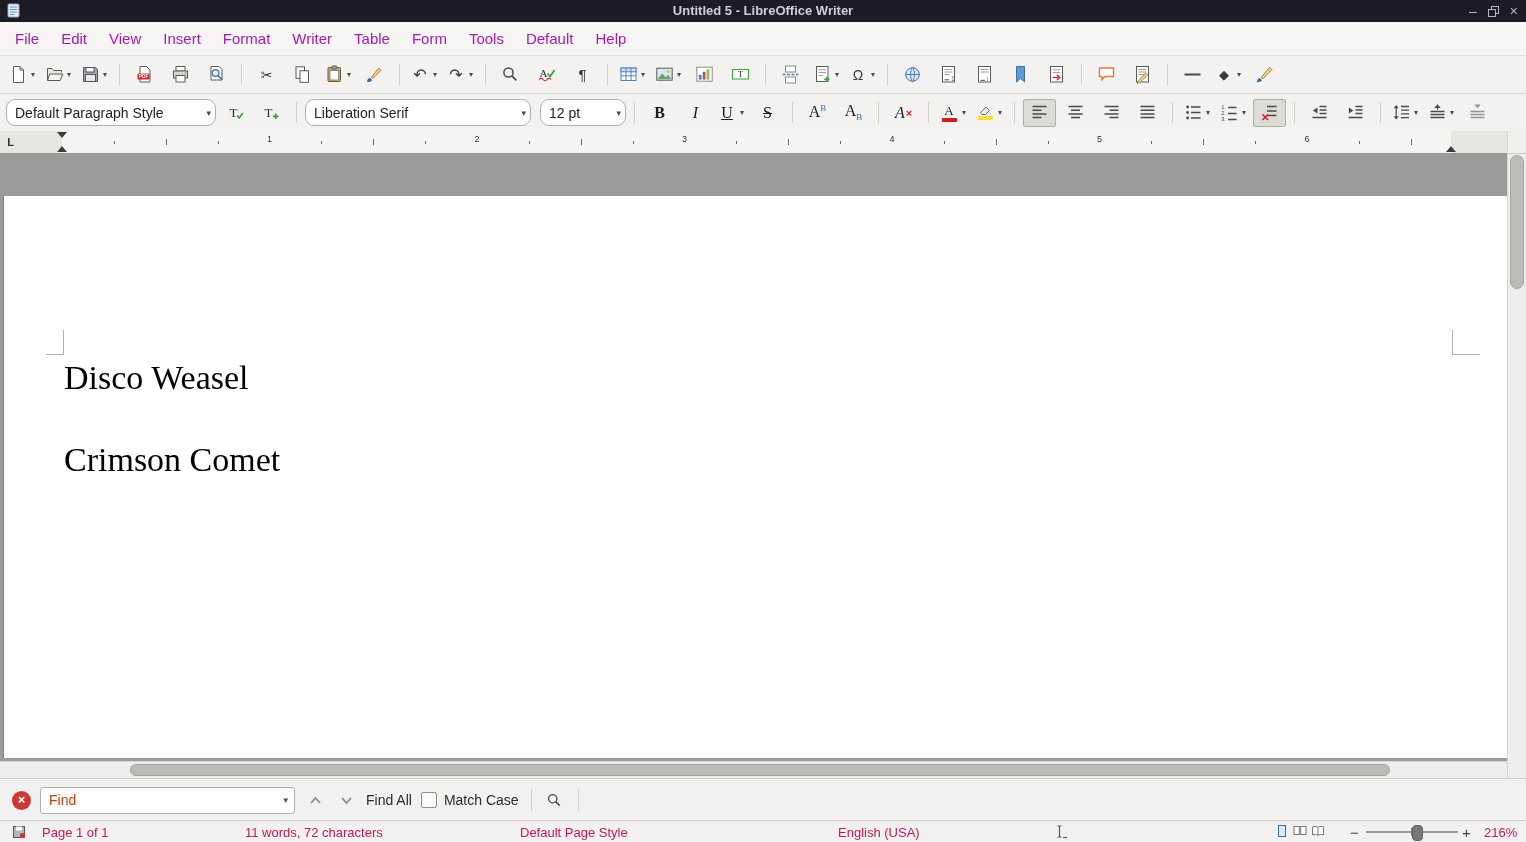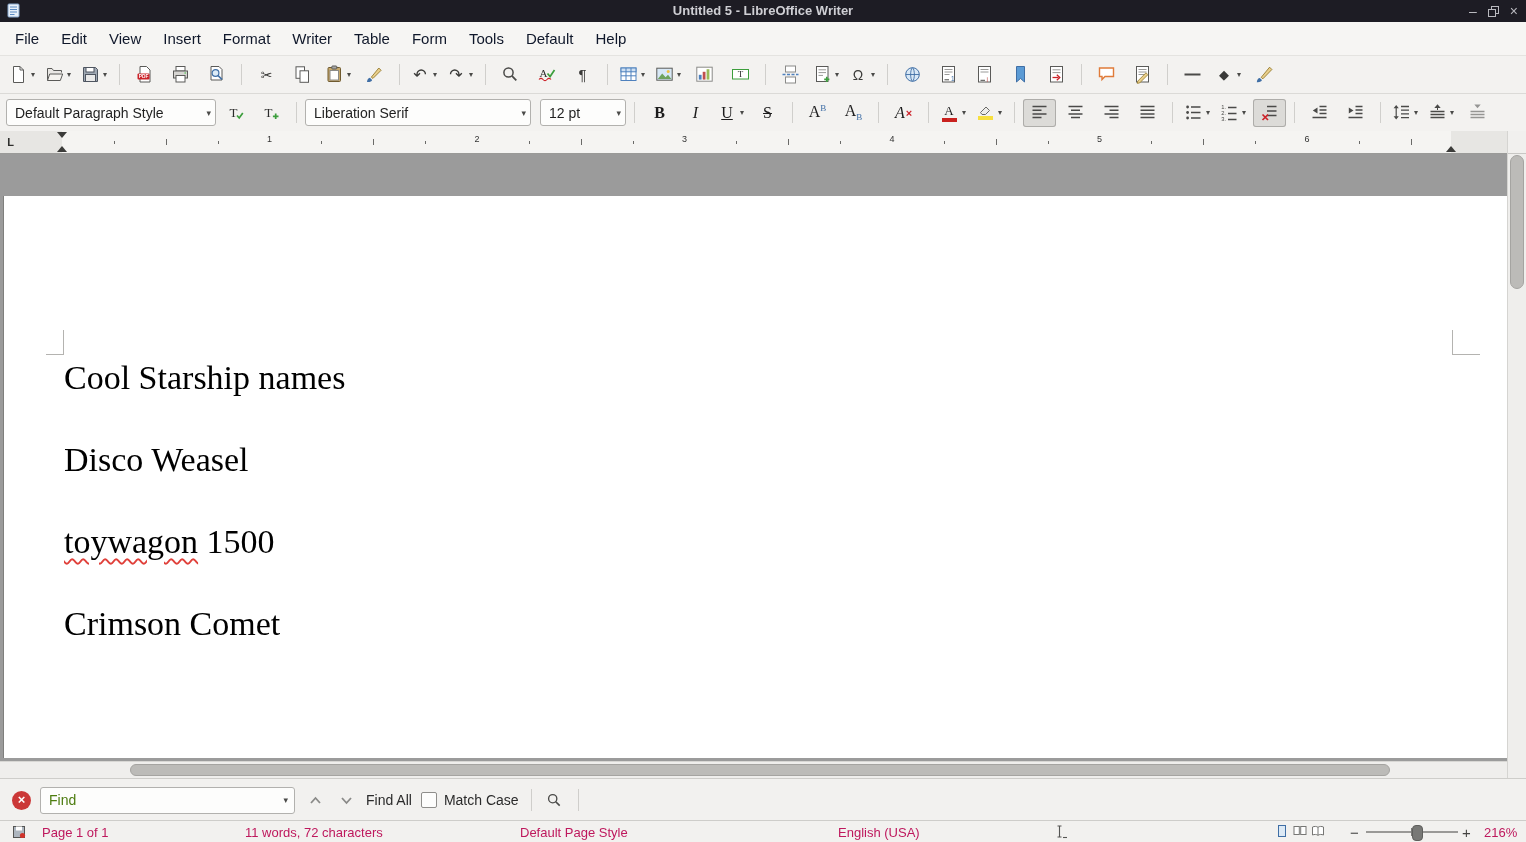--- a/index.html
+++ b/index.html
@@ -10,21 +10,21 @@
   .titlebar{position:absolute;top:0;left:0;right:0;height:22px;background:#1d1c24;}
   .app-icon{position:absolute;left:6px;top:3px;}
   .title{position:absolute;left:0;right:0;top:0;height:22px;line-height:22px;text-align:center;
          font-size:13px;font-weight:bold;color:#cfcfd4;}
   .win-controls{position:absolute;right:8px;top:0;height:22px;display:flex;align-items:center;gap:11px;z-index:2;}
   .wbtn{color:#b9b9bf;font-size:14px;line-height:1;cursor:default;display:flex;align-items:center;}
 
   
   .menubar{position:absolute;top:22px;left:0;right:0;height:33px;background:#f6f5f3;
            border-bottom:1px solid #e4e3e0;display:flex;align-items:center;padding-left:4px;}
-  .menu-item{padding:0 11px;font-size:15px;color:#0f172a;height:100%;display:flex;align-items:center;}
+  .menu-item{padding:0 11px;font-size:15px;color:#a21caf;height:100%;display:flex;align-items:center;}
 
   
   .toolbar{position:absolute;left:0;right:0;background:#f3f2f0;display:flex;align-items:center;
            padding:0 6px;gap:3px;border-bottom:1px solid #dbdad7;}
   #std-toolbar{top:56px;height:37px;}
   #fmt-toolbar{top:94px;height:37px;}
   .tbtn{height:28px;min-width:29px;display:flex;align-items:center;justify-content:center;
         padding:0 2px;border-radius:3px;gap:1px;flex:none;}
   .tbtn.active{background:#dcdbd8;box-shadow:inset 0 0 0 1px #aeadaa;}
   .tbtn.dim{opacity:.55;}
@@ -33,21 +33,21 @@
   .caret{font-size:8px;color:#4a4a48;width:8px;text-align:center;}
   .tsep{width:1px;height:21px;background:#d0cfcc;margin:0 5px;flex:none;}
   .tg{font-size:14px;color:#3a3a38;line-height:1;}
   .fmt{font-family:"Liberation Serif",serif;font-size:16px;color:#1c1c1c;line-height:1;}
   .supsub{color:#3f6ea5;font-size:9px;}
   .chip{display:flex;flex-direction:column;align-items:center;gap:1px;}
   .chip-a{font-family:"Liberation Serif",serif;font-size:13px;line-height:1;color:#1c1c1c;}
   .chip-bar{width:15px;height:4px;display:block;}
 
   .combo{display:flex;align-items:center;height:25px;background:#fdfdfc;border:1px solid #b2b1ae;
-         border-radius:3px;padding:0 4px 0 8px;font-size:14px;color:#1f1f1f;gap:4px;flex:none;}
+         border-radius:9px;padding:0 4px 0 8px;font-size:14px;color:#1f1f1f;gap:4px;flex:none;}
   .combo-text{flex:1;white-space:nowrap;overflow:hidden;}
   .combo-arrow{font-size:9px;color:#4a4a48;padding-left:3px;}
 
   
   .ruler{position:absolute;top:131px;left:0;right:18px;height:22px;background:#e7e6e3;
          border-bottom:1px solid #9a9a98;font-size:9px;color:#333;}
   .ruler-active{position:absolute;left:62px;width:1389px;top:0;bottom:0;background:#f5f4f2;}
   .ruler-num{position:absolute;top:3px;transform:translateX(-50%);}
   .tick{position:absolute;width:1px;background:#6a6a68;}
   .tick.h{height:6px;top:8px;}
@@ -82,21 +82,21 @@
 
   
   .findbar{position:absolute;left:0;right:0;top:778px;height:42px;background:#f2f1ef;
            border-top:1px solid #cecdca;display:flex;align-items:center;padding-left:12px;gap:9px;}
   .find-close{width:19px;height:19px;border-radius:50%;background:#cb3837;display:flex;align-items:center;
               justify-content:center;flex:none;}
   .find-close .x{color:#fff;font-size:13px;font-weight:bold;line-height:1;margin-top:-1px;}
   .find-combo{width:245px;height:25px;background:#fdfdfc;border:1px solid #b2b1ae;border-radius:3px;
               display:flex;align-items:center;padding:0 6px 0 2px;flex:none;}
   .find-combo input{flex:1;border:none;outline:none;background:transparent;font-size:14px;
-                    font-family:"Liberation Sans",sans-serif;color:#4d7c0f;padding:0 0 0 6px;min-width:0;}
+                    font-family:"Liberation Sans",sans-serif;color:#c2410c;padding:0 0 0 6px;min-width:0;}
   .find-nav{display:flex;align-items:center;justify-content:center;width:22px;height:24px;}
   .find-label{font-size:14px;color:#2b2b2b;}
   .mc{display:flex;align-items:center;gap:7px;font-size:14px;color:#2b2b2b;}
   .checkbox{width:14px;height:14px;background:#fdfdfc;border:1px solid #8f8e8b;border-radius:2px;display:inline-block;}
   .fsep{width:1px;height:22px;background:#cfcecb;margin:0 3px;}
 
   
   .statusbar{position:absolute;left:0;right:0;top:820px;height:22px;background:#f2f1ef;border-top:1px solid #cecdca;}
   .sb{position:absolute;top:0;height:22px;display:flex;align-items:center;font-size:13px;color:#be185d;gap:5px;}
   .zoom-track{position:absolute;left:0;top:10px;width:92px;height:2px;background:#9a9997;}
@@ -660,23 +660,21 @@
     <div class="ind ind-first"></div>
     <div class="ind ind-hang"></div>
     <div class="ind ind-right"></div>
   </div>
 
   <div class="doc-area">
     <div class="page">
       <div class="corner corner-left"></div>
       <div class="corner corner-right"></div>
       <div class="doc-text" id="doc-text">
-          <p class="para"><span>Cool Starship names</span></p>
           <p class="para"><span>Disco Weasel</span></p>
-          <p class="para"><span class="sq">toywagon</span><span> 1500</span></p>
           <p class="para"><span>Crimson Comet</span></p>
         </div>
     </div>
     <div class="h-scrollbar">
       <div class="h-thumb"></div>
     </div>
   </div>
 
   <div class="v-scrollbar">
     <div class="v-corner"></div>

